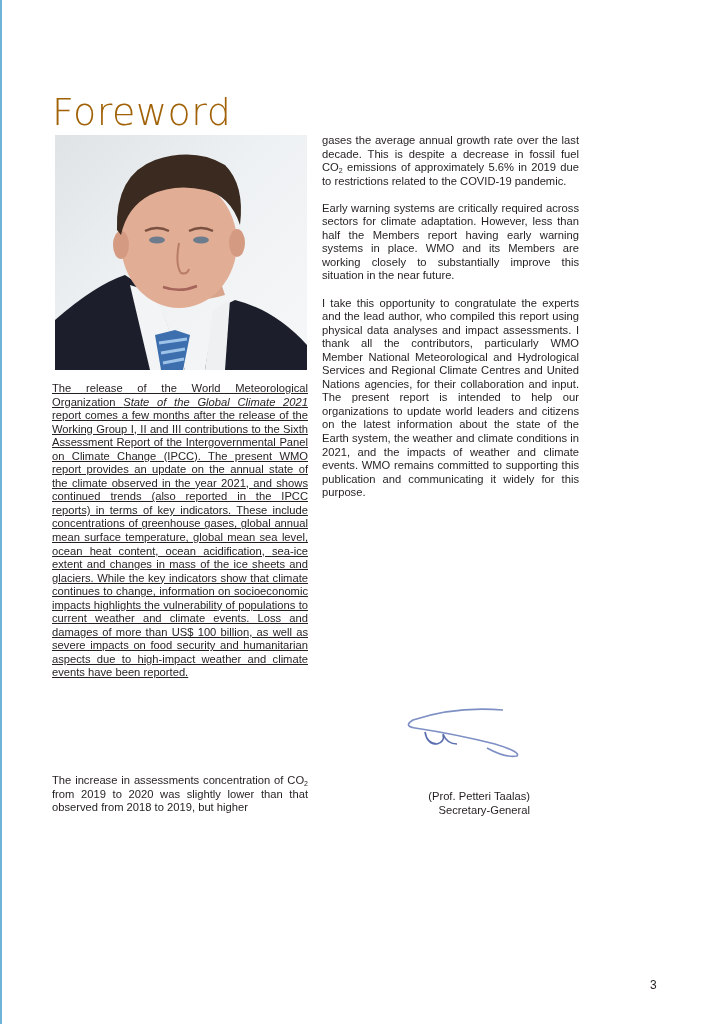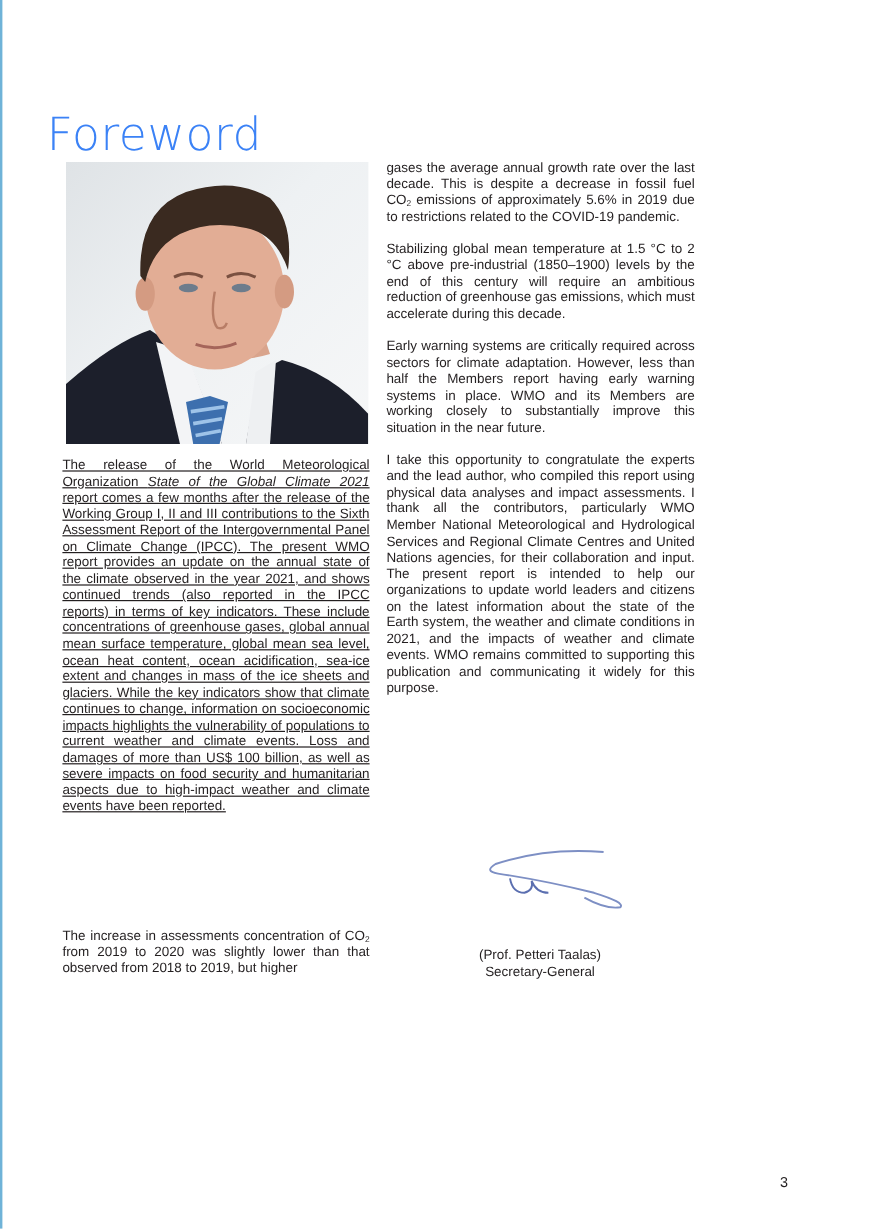--- a/index.html
+++ b/index.html
@@ -4,38 +4,38 @@
 <style>
   html, body { margin: 0; padding: 0; }
   body {
     width: 724px; height: 1024px; position: relative; overflow: hidden;
     background: #ffffff;
     font-family: "Liberation Sans", sans-serif;
     color: #231f20;
   }
   .edge-line { position: absolute; left: 0; top: 0; width: 2px; height: 1024px; background: #6fb3d8; }
   .title {
-    position: absolute; left: 39px; top: 68px;
+    position: absolute; left: 52px; top: 68px;
     font-family: "DejaVu Sans", sans-serif; font-weight: 300;
-    font-size: 38px; letter-spacing: 0.5px; color: #3b82f6; line-height: 1;
+    font-size: 38px; letter-spacing: 0.5px; color: #a16207; line-height: 1;
   }
   .photo {
     position: absolute; left: 55px; top: 135px; width: 252px; height: 235px;
     background: linear-gradient(135deg, #dfe3e6 0%, #eef1f3 45%, #f6f7f8 100%);
     overflow: hidden;
   }
   .photo svg { width: 100%; height: 100%; display: block; }
   .col { position: absolute; font-size: 11.2px; line-height: 13.55px; text-align: justify; }
   .col p { margin: 0 0 13.55px 0; }
   .col-left { left: 52px; top: 382px; width: 256px; text-decoration: underline; }
   .col-right { left: 322px; top: 134px; width: 257px; }
   .col-left-bottom { left: 52px; top: 774px; width: 256px; }
   sub { font-size: 7px; line-height: 0; vertical-align: -2px; }
   .sig { position: absolute; left: 395px; top: 700px; width: 140px; height: 60px; }
-  .sig-name { position: absolute; left: 370px; top: 790px; width: 160px; text-align: center; font-size: 11.2px; line-height: 13.6px; }
+  .sig-name { position: absolute; left: 370px; top: 790px; width: 160px; text-align: right; font-size: 11.2px; line-height: 13.6px; }
   .page-num { position: absolute; left: 650px; top: 978px; font-size: 12px; }
 </style>
 </head>
 <body>
 
 <div class="edge-line"></div>
 
 <h1 class="title">Foreword</h1>
 
 <div class="photo" title="Portrait of Prof. Petteri Taalas">
@@ -73,21 +73,20 @@
 <div class="col col-left">
   <p><span>The release of the World Meteorological Organization </span><em>State of the Global Climate 2021</em><span> report comes a few months after the release of the Working Group I, II and III contributions to the Sixth Assessment Report of the Intergovernmental Panel on Climate Change (IPCC). The present WMO report provides an update on the annual state of the climate observed in the year 2021, and shows continued trends (also reported in the IPCC reports) in terms of key indicators. These include concentrations of greenhouse gases, global annual mean surface temperature, global mean sea level, ocean heat content, ocean acidification, sea-ice extent and changes in mass of the ice sheets and glaciers. While the key indicators show that climate continues to change, information on socioeconomic impacts highlights the vulnerability of populations to current weather and climate events. Loss and damages of more than US$ 100 billion, as well as severe impacts on food security and humanitarian aspects due to high-impact weather and climate events have been reported.</span></p>
 </div>
 
 <div class="col col-left-bottom">
   <p><span>The increase in assessments concentration of CO</span><sub>2</sub><span> from 2019 to 2020 was slightly lower than that observed from 2018 to 2019, but higher</span></p>
 </div>
 
 <div class="col col-right">
   <p><span>gases the average annual growth rate over the last decade. This is despite a decrease in fossil fuel CO</span><sub>2</sub><span> emissions of approximately 5.6% in 2019 due to restrictions related to the COVID-19 pandemic.</span></p>
-  <p>Stabilizing global mean temperature at 1.5 °C to 2 °C above pre-industrial (1850–1900) levels by the end of this century will require an ambitious reduction of greenhouse gas emissions, which must accelerate during this decade.</p>
   <p>Early warning systems are critically required across sectors for climate adaptation. However, less than half the Members report having early warning systems in place. WMO and its Members are working closely to substantially improve this situation in the near future.</p>
   <p>I take this opportunity to congratulate the experts and the lead author, who compiled this report using physical data analyses and impact assessments. I thank all the contributors, particularly WMO Member National Meteorological and Hydrological Services and Regional Climate Centres and United Nations agencies, for their collaboration and input. The present report is intended to help our organizations to update world leaders and citizens on the latest information about the state of the Earth system, the weather and climate conditions in 2021, and the impacts of weather and climate events. WMO remains committed to supporting this publication and communicating it widely for this purpose.</p>
 </div>
 
 <div class="sig">
   <svg viewBox="0 0 140 60" width="140" height="60">
     <path d="M108 10 Q60 6 18 20 Q8 26 20 28 Q60 34 100 44 Q126 52 122 56 Q110 58 92 48" stroke="#7d8fc4" stroke-width="1.6" fill="none"></path>
     <path d="M30 32 Q32 44 42 44 Q50 42 48 34 Q52 44 62 44" stroke="#5b6fb0" stroke-width="1.6" fill="none"></path>
   </svg>
 </div>

